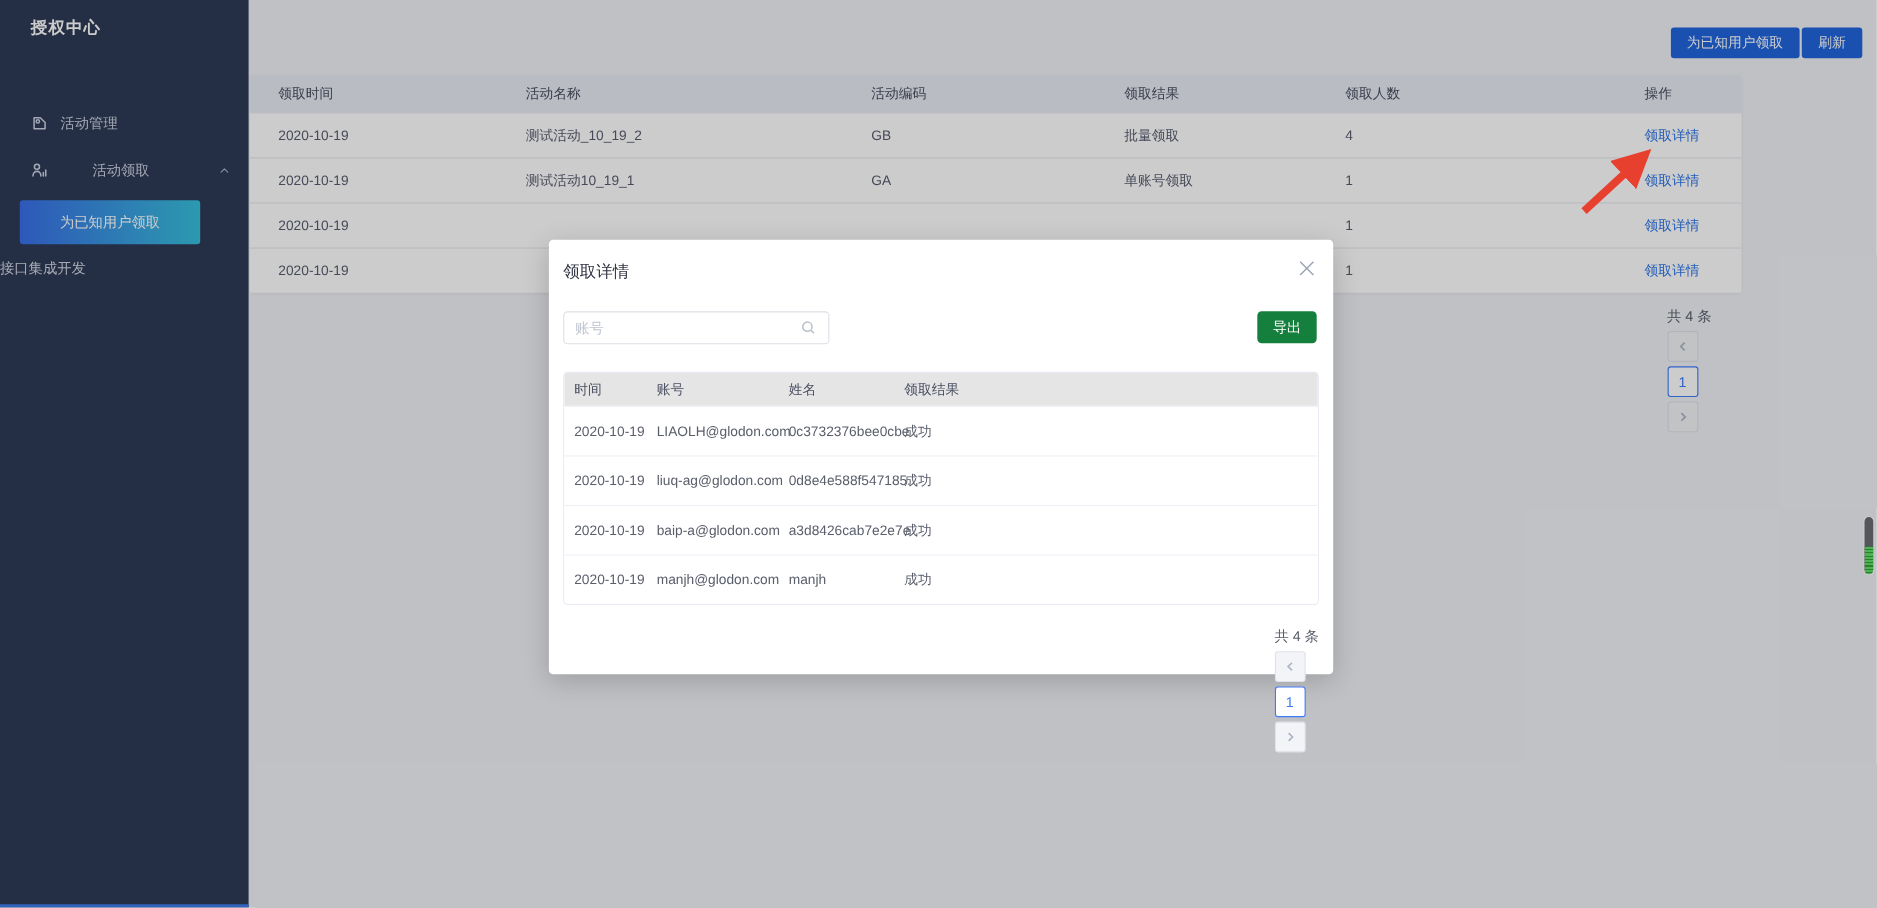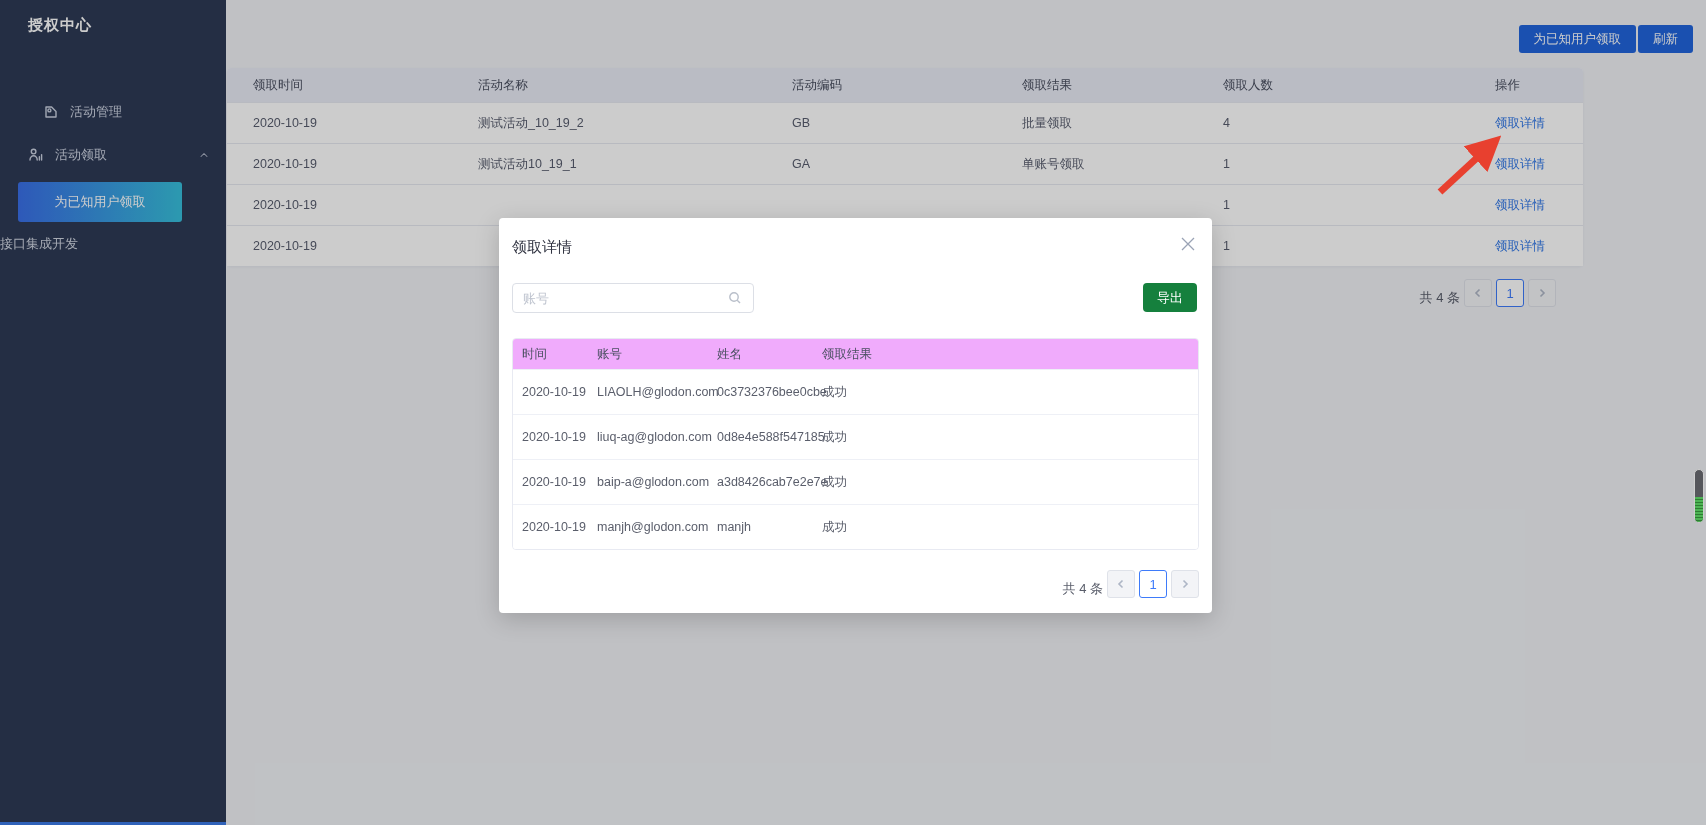--- a/index.html
+++ b/index.html
@@ -26,63 +26,63 @@
   .top-buttons { position:absolute; top:25px; right:13px; display:flex; gap:2px; z-index:1; }
   .btn-primary { height:28px; padding:0 15px; background:#2165dc; color:#ffffff; font-size:12.5px; border:none; border-radius:3px; cursor:pointer; font-family:inherit; }
   
   .table-card { position:absolute; left:227px; top:68px; width:1356px; background:#ffffff; border-radius:4px; z-index:1; box-shadow:0 1px 3px rgba(30,40,80,.06); }
   .t-grid { display:grid; grid-template-columns:225px 314px 230px 201px 272px 1fr; align-items:center; padding-left:26px; }
   .t-header { height:34px; background:#e9ecf6; color:#484d5e; font-size:12.5px; border-radius:4px 4px 0 0; }
   .t-row { height:41px; color:#585d6e; font-size:12.5px; border-top:1px solid #e7e9f0; background:#ffffff; }
   .t-row:first-of-type { border-top:none; }
   a.link { color:#2e75e6; text-decoration:none; cursor:pointer; font-size:12.5px; }
   
-  .pager { display:flex; align-items:flex-end; gap:4px; color:#5a5e6b; font-size:13px; }
+  .pager { display:flex; align-items:flex-start; gap:4px; color:#5a5e6b; font-size:13px;flex-direction:column; }
   .pg-btn { width:28px; height:28px; border-radius:3px; background:#f3f4f7; border:1px solid #dfe2e9; display:flex; align-items:center; justify-content:center; cursor:pointer; }
   .pg-btn svg { stroke:#aeb6c6; fill:none; stroke-width:1.6; }
   .pg-page { width:28px; height:28px; border-radius:3px; background:#ffffff; border:1px solid #3e7bfa; color:#3e7bfa; display:flex; align-items:center; justify-content:center; font-size:13px; cursor:pointer; }
   .outer-pager { position:absolute; top:279px; right:150px; z-index:1; }
   
   .mask { position:absolute; inset:0; background:rgba(0,0,0,0.20); z-index:5; }
   .modal { position:absolute; left:499px; top:218px; width:713px; height:395px; background:#ffffff; border-radius:4px; box-shadow:0 6px 24px rgba(0,0,0,.18); z-index:10; }
   .modal-title { position:absolute; left:13px; top:20px; font-size:15px; color:#303341; }
   .modal-close { position:absolute; right:13px; top:15px; width:22px; height:22px; cursor:pointer; }
   .modal-close svg { stroke:#9aa3b5; stroke-width:1.3; }
   .m-search { position:absolute; left:13px; top:65px; width:242px; height:30px; border:1px solid #dcdfe6; border-radius:4px; padding:0 30px 0 10px; font-size:13px; color:#3a3e4a; font-family:inherit; background:#fff; outline:none; }
   .m-search::placeholder { color:#bfc4cf; }
   .m-search-icon { position:absolute; left:228px; top:72px; width:16px; height:16px; pointer-events:none; }
   .m-search-icon svg { stroke:#b9bfca; fill:none; stroke-width:1.4; }
   .m-export { position:absolute; right:15px; top:65px; height:29px; padding:0 14px; background:#15803d; color:#fff; font-size:13px; border:none; border-radius:4px; cursor:pointer; font-family:inherit; }
   .m-table { position:absolute; left:13px; top:120px; width:687px; border:1px solid #e8eaf2; border-radius:4px; overflow:hidden; }
   .m-grid { display:grid; grid-template-columns:75px 120px 105px 1fr; align-items:center; padding-left:9px; }
-  .m-thead { height:30px; background:#f0abfc; color:#4a4f61; font-size:12.5px; }
+  .m-thead { height:30px; background:#e5e5e5; color:#4a4f61; font-size:12.5px; }
   .m-trow { height:45px; color:#5a5e6b; font-size:12.5px; border-top:1px solid #eef0f6; background:#fff; }
   .modal-pager { position:absolute; right:13px; top:352px; }
   
   .red-arrow { position:absolute; left:1428px; top:126px; z-index:20; pointer-events:none; }
   .scroll-widget { position:absolute; left:1694px; top:469px; width:10px; height:54px; border-radius:5px; background:#55565b; border:1px solid #cfcfcf; overflow:hidden; z-index:30; }
   .scroll-widget .green { position:absolute; left:0; bottom:0; width:100%; height:25px;
     background:repeating-linear-gradient(180deg,#4db454 0 2px,#2e7d32 2px 3px); }
 </style>
 </head>
 <body>
 
 <div class="sidebar">
   <div class="sidebar-title">授权中心</div>
 
 
-  <div class="menu-item" style="top:90px;margin-left:15px;">
+  <div class="menu-item" style="top:90px;">
     <svg class="ic mi-icon" viewBox="0 0 16 16">
       <path d="M3 3h5.6l4.4 4.4V13H3z"></path>
         <circle cx="6.4" cy="6.4" r="1.5"></circle>
     </svg>
     <span>活动管理</span>
   </div>
 
-  <div class="menu-item" style="top:133px;">
+  <div class="menu-item" style="top:133px;gap:29px;">
     <svg class="ic mi-icon" viewBox="0 0 16 16">
       <circle cx="5.6" cy="4.6" r="2.3"></circle>
         <path d="M2 13c0-2.6 1.8-4.2 3.6-4.2S9.2 10.4 9.2 13"></path>
         <path d="M11.4 13v-3.2M13.6 13V7.6"></path>
     </svg>
     <span>活动领取</span>
     <svg class="ic chev" viewBox="0 0 16 16">
       <polyline points="4,10 8,6 12,10"></polyline>
     </svg>
   </div>

